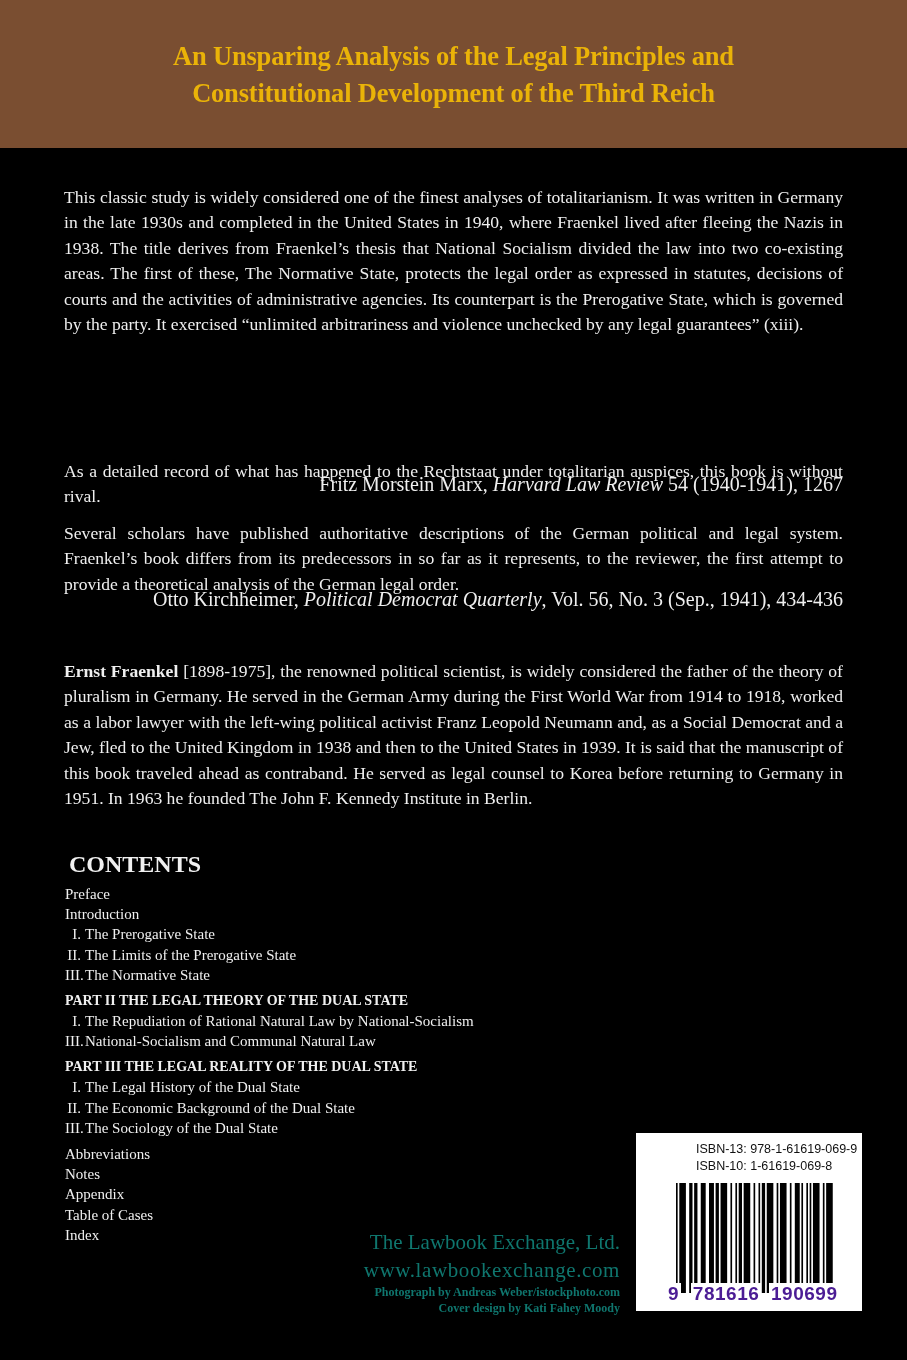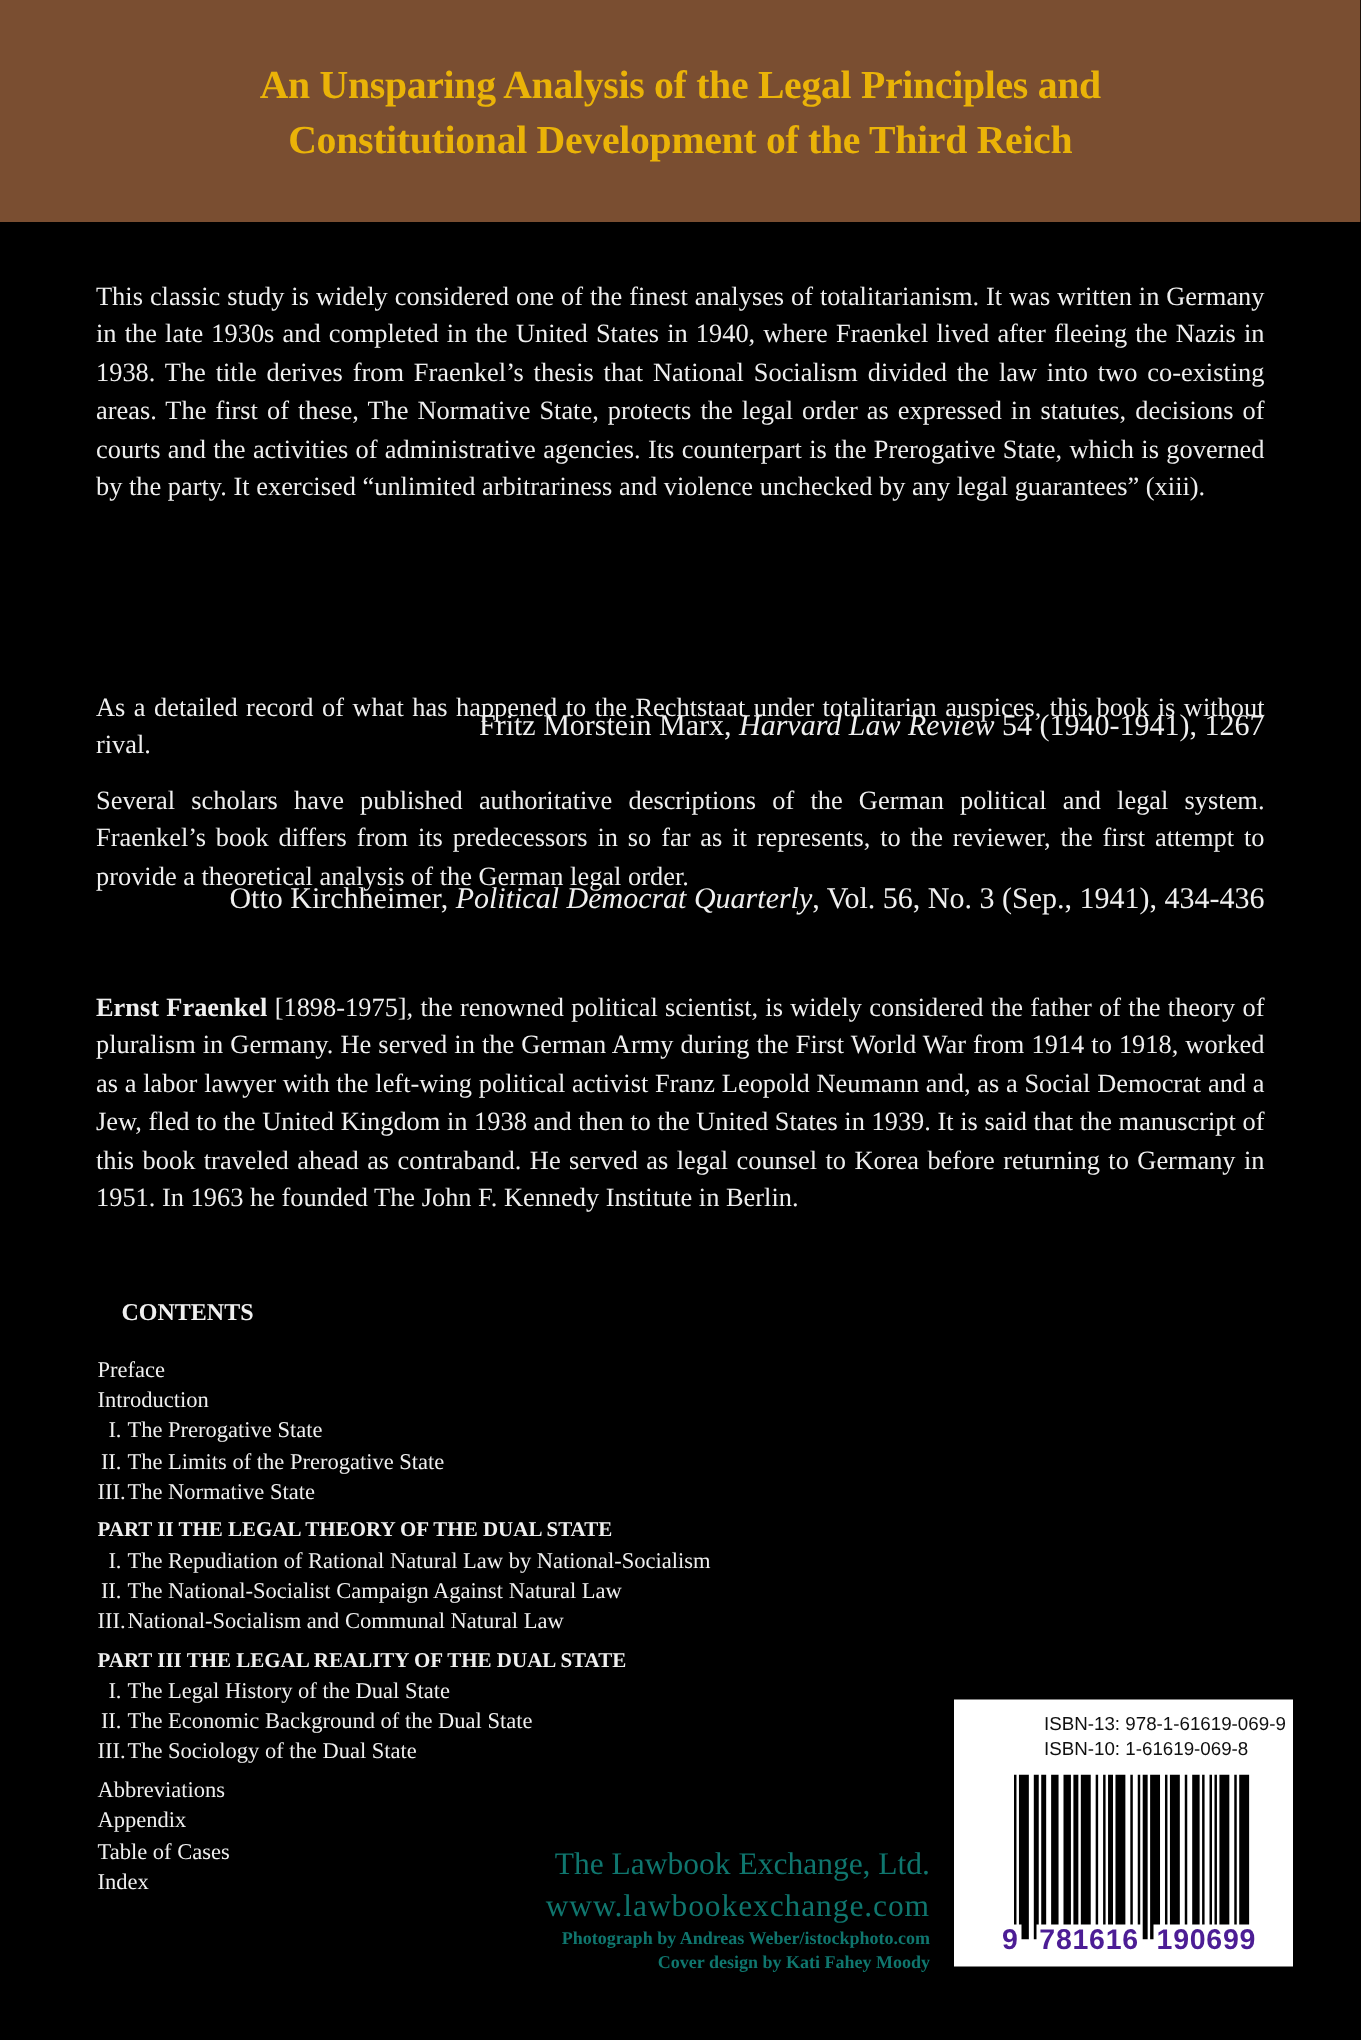--- a/index.html
+++ b/index.html
@@ -3,21 +3,21 @@
 <meta charset="utf-8">
 <style>
   html, body { margin: 0; padding: 0; }
   body { width: 907px; height: 1360px; background: #000; overflow: hidden; position: relative; font-family: "Liberation Serif", "DejaVu Serif", serif; color: #f2f2f2; }
   .banner { position: absolute; left: 0; top: 0; width: 907px; height: 148px; background: #7a4e31; }
   .banner-title { position: absolute; left: 0; top: 38px; width: 907px; text-align: center; font-weight: bold; font-size: 26.5px; line-height: 37px; color: #eab308; letter-spacing: -0.2px; }
   .para { position: absolute; left: 64px; width: 779px; font-size: 17.6px; line-height: 25.4px; text-align: justify; color: #efefef; }
   .attr { position: absolute; right: 64px; font-size: 20px; line-height: 25px; text-align: right; color: #efefef; white-space: nowrap; }
   .attr i { font-style: italic; }
   .contents { position: absolute; left: 65px; top: 848px; width: 520px; color: #f0f0f0; }
-  .contents h2 { margin: 16px; font-size: 16px; font-weight: bold; line-height: 24px; }
+  .contents h2 { margin: 4px; font-size: 24px; font-weight: bold; line-height: 24px; }
   .toc-line { font-size: 15px; line-height: 20.2px; white-space: nowrap; }
   .toc-part { font-size: 14px; font-weight: bold; line-height: 20px; margin-top: 6px; white-space: nowrap; }
   .roman { display: inline-block; width: 16px; text-align: right; margin-right: 4px; }
   .publisher { position: absolute; right: 287px; top: 1228px; text-align: right; color: #0f766e; }
   .pub-name { font-size: 21px; line-height: 28px; white-space: nowrap; }
   .pub-url { font-size: 21px; line-height: 28px; letter-spacing: 0.6px; white-space: nowrap; }
   .credit { font-size: 12px; line-height: 16px; font-weight: bold; white-space: nowrap; }
   .barcode-box { position: absolute; left: 636px; top: 1133px; width: 226px; height: 178px; background: #fff; }
   .isbn { position: absolute; left: 40px; font-family: "Liberation Sans", "DejaVu Sans", sans-serif; font-size: 12.5px; color: #111; white-space: nowrap; margin-left: 20px; }
   .bars { position: absolute; left: 40px; top: 50px; width: 160px; height: 110px; }
@@ -56,30 +56,30 @@
     <div class="toc-line">Preface</div>
     <div class="toc-line">Introduction</div>
   </div>
 
   <div class="toc-line"><span class="roman">I.</span><span>The Prerogative State</span></div>
   <div class="toc-line"><span class="roman">II.</span><span>The Limits of the Prerogative State</span></div>
   <div class="toc-line"><span class="roman">III.</span><span>The Normative State</span></div>
 
   <div class="toc-part">PART II THE LEGAL THEORY OF THE DUAL STATE</div>
   <div class="toc-line"><span class="roman">I.</span><span>The Repudiation of Rational Natural Law by National-Socialism</span></div>
-  <div class="toc-line"><span class="roman">II.</span><span>The National-Socialist Campaign Against Natural Law</span></div>
   <div class="toc-line"><span class="roman">III.</span><span>National-Socialism and Communal Natural Law</span></div>
 
   <div class="toc-part">PART III THE LEGAL REALITY OF THE DUAL STATE</div>
   <div class="toc-line"><span class="roman">I.</span><span>The Legal History of the Dual State</span></div>
   <div class="toc-line"><span class="roman">II.</span><span>The Economic Background of the Dual State</span></div>
   <div class="toc-line"><span class="roman">III.</span><span>The Sociology of the Dual State</span></div>
 
   <div style="margin-top:6px;">
     <div class="toc-line">Abbreviations</div>
+    <div class="toc-line">Notes</div>
     <div class="toc-line">Appendix</div>
     <div class="toc-line">Table of Cases</div>
     <div class="toc-line">Index</div>
   </div>
 </div>
 
 <div class="publisher">
   <div class="pub-name">The Lawbook Exchange, Ltd.</div>
   <div class="pub-url">www.lawbookexchange.com</div>
   <div class="credit">Photograph by Andreas Weber/istockphoto.com</div>

